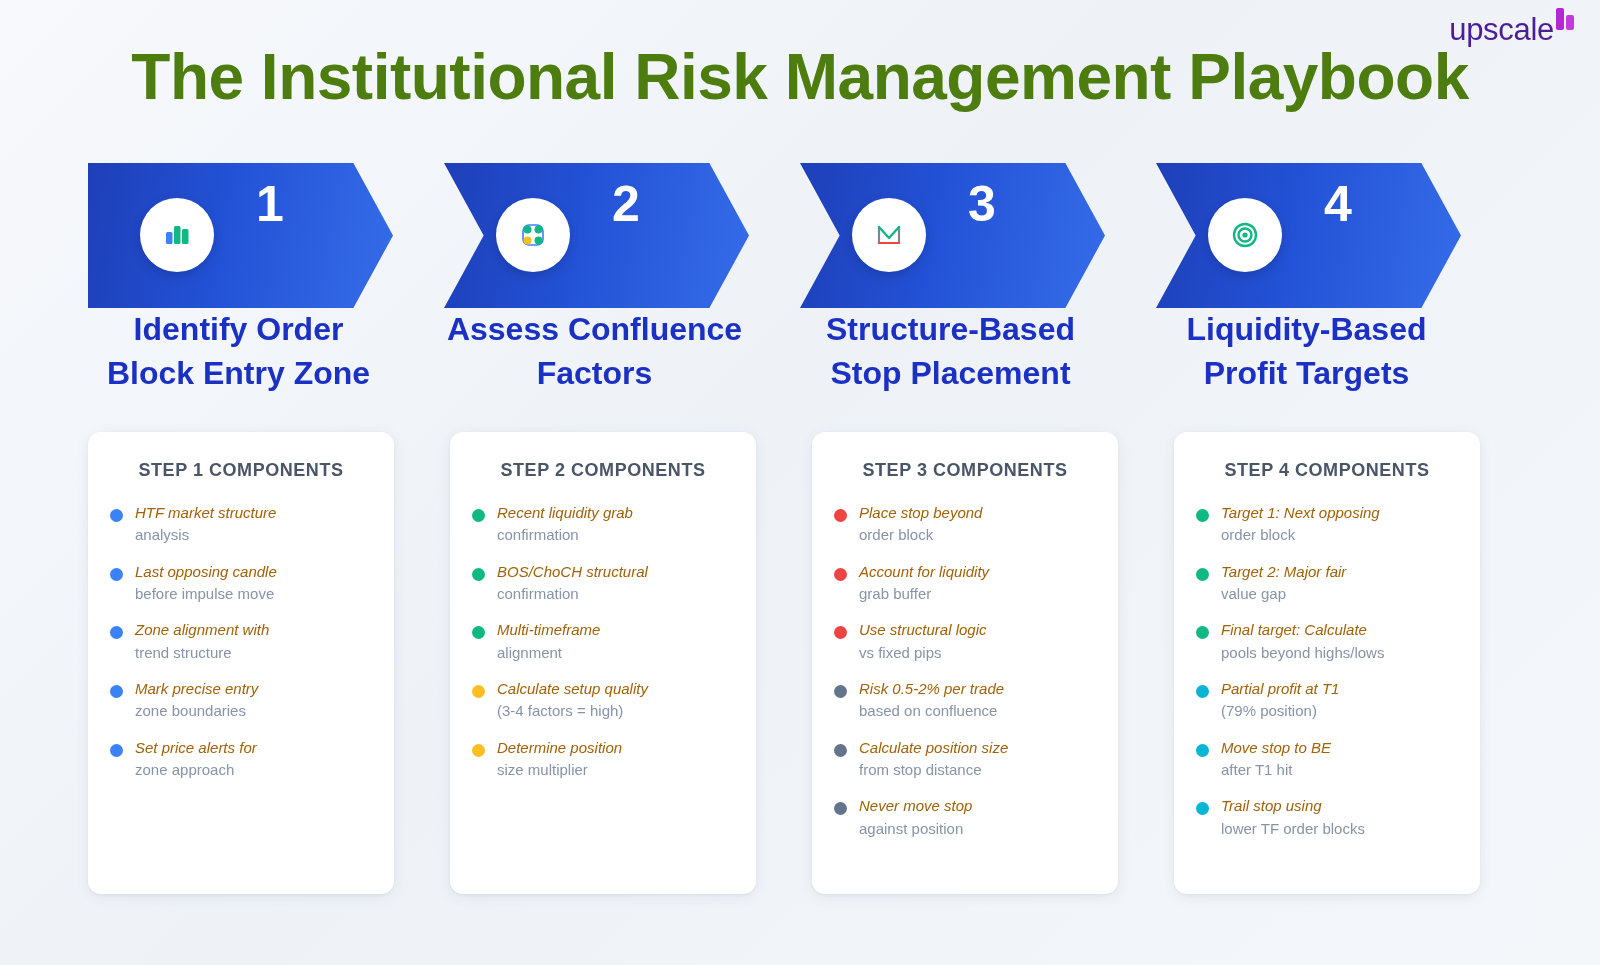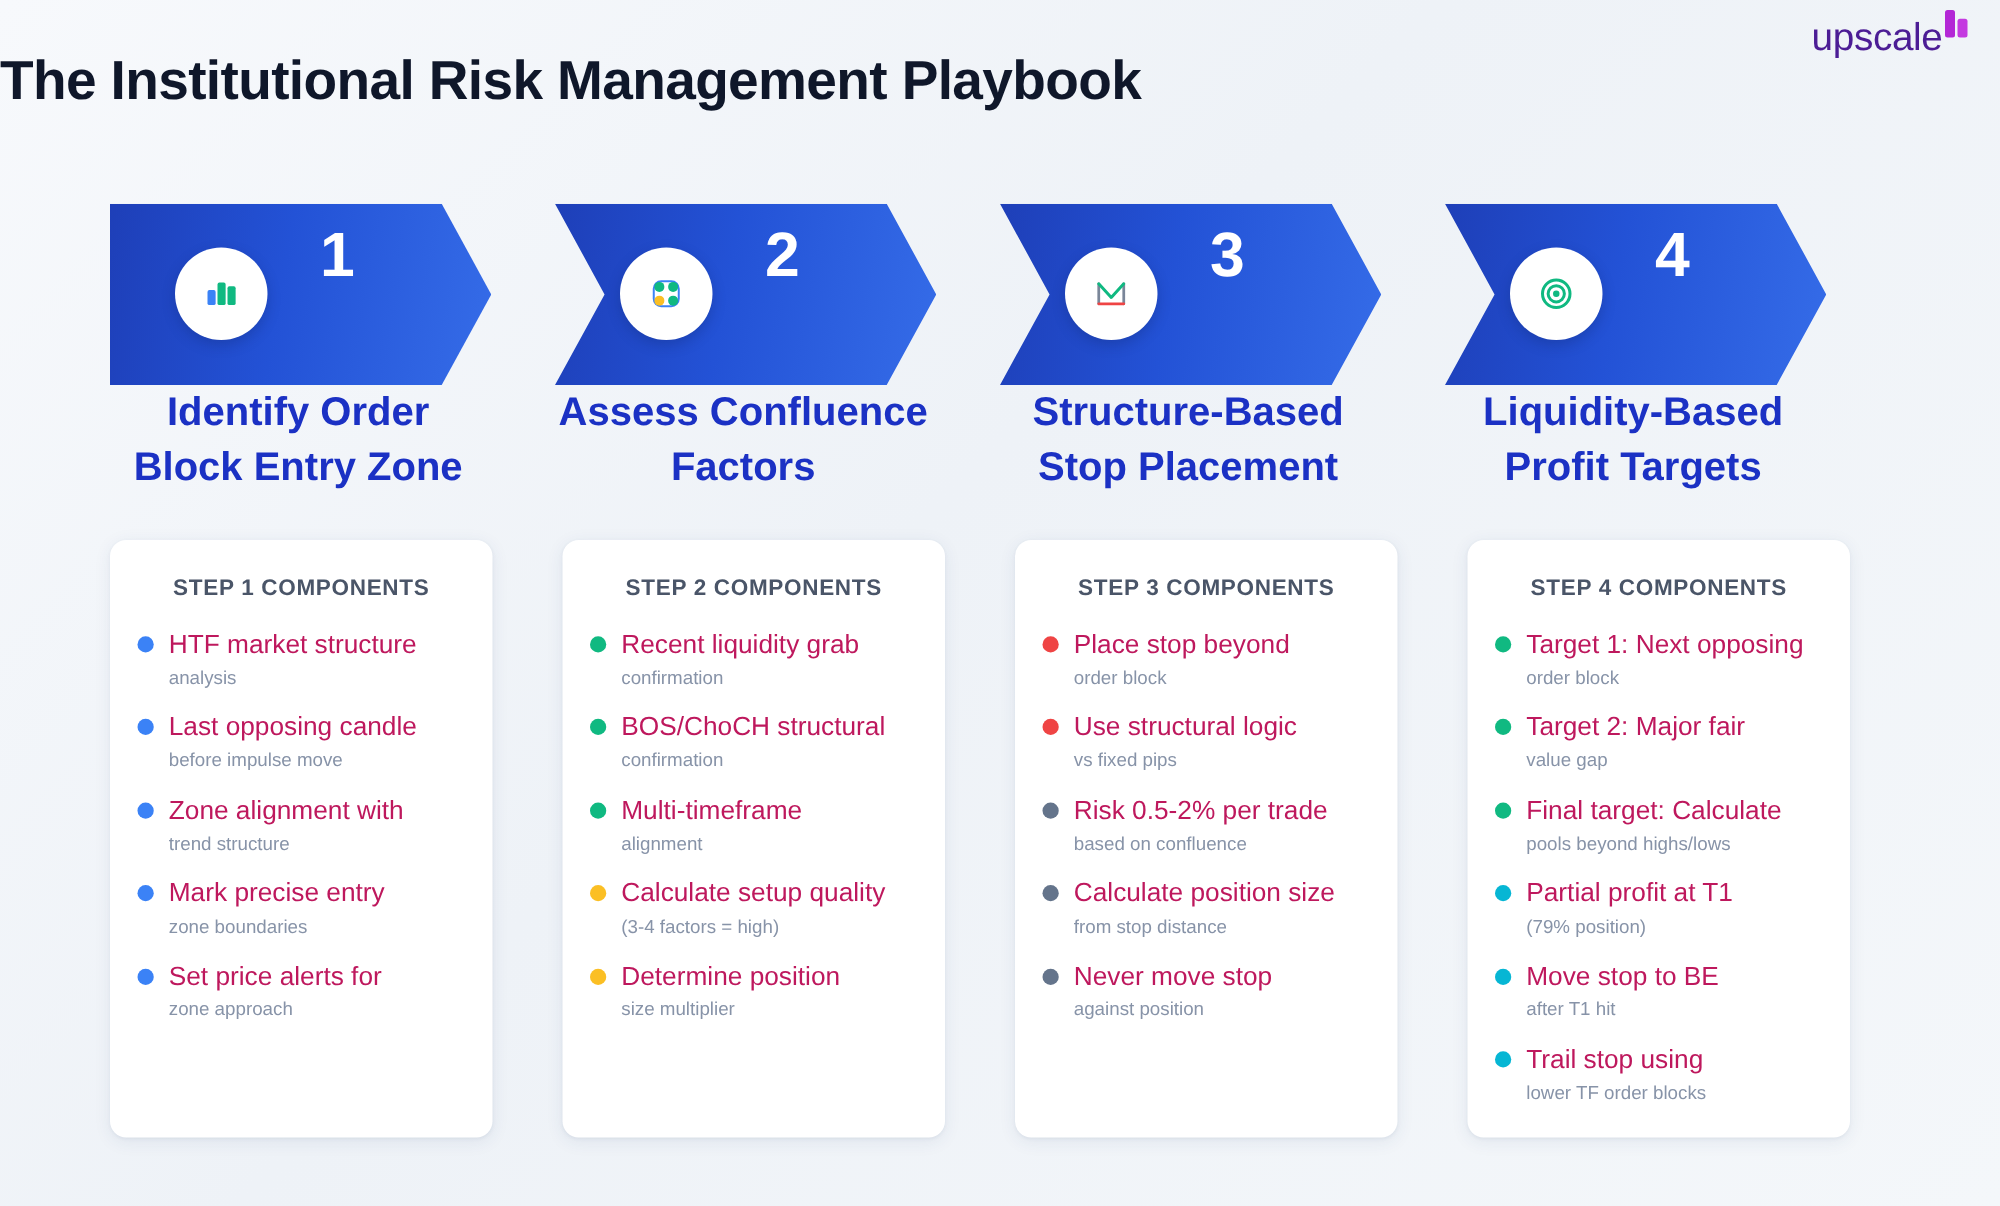--- a/index.html
+++ b/index.html
@@ -37,23 +37,24 @@
   }
   .logo-bar-a { width: 8px; height: 22px; background: #b327d6; border-radius: 2px; }
   .logo-bar-b { width: 8px; height: 15px; background: #c43ae0; border-radius: 2px; }
 
   
   .title {
     position: absolute;
     top: 40px;
     left: 0;
     width: 1600px;
-    font-size: 44px;
+    text-align: center;
+    font-size: 64px;
     font-weight: bold;
-    color: #0f172a;
+    color: #4d7c0f;
     letter-spacing: -0.5px;
   }
 
   
   .arrows {
     position: absolute;
     top: 163px;
     left: 88px;
     width: 1424px;
     height: 145px;
@@ -159,23 +160,24 @@
   .dot {
     width: 13px;
     height: 13px;
     border-radius: 50%;
     flex: 0 0 13px;
     margin-top: 6px;
     margin-right: 12px;
   }
   .item-body { flex: 1; }
   .item-main {
-    font-size: 21px;
-    color: #be185d;
+    font-size: 15px;
+    color: #a16207;
     line-height: 1.28;
+    font-style: italic;
   }
   .item-sub {
     font-size: 15px;
     color: #8793a8;
     line-height: 1.3;
     margin-top: 3px;
   }
 </style>
 </head>
 <body>
@@ -337,20 +339,27 @@
       <div class="item">
         <span class="dot" style="background: rgb(239, 68, 68);"></span>
         <div class="item-body">
           <div class="item-main">Place stop beyond</div>
           <div class="item-sub">order block</div>
         </div>
       </div>
       <div class="item">
         <span class="dot" style="background: rgb(239, 68, 68);"></span>
         <div class="item-body">
+          <div class="item-main">Account for liquidity</div>
+          <div class="item-sub">grab buffer</div>
+        </div>
+      </div>
+      <div class="item">
+        <span class="dot" style="background: rgb(239, 68, 68);"></span>
+        <div class="item-body">
           <div class="item-main">Use structural logic</div>
           <div class="item-sub">vs fixed pips</div>
         </div>
       </div>
       <div class="item">
         <span class="dot" style="background: rgb(100, 116, 139);"></span>
         <div class="item-body">
           <div class="item-main">Risk 0.5-2% per trade</div>
           <div class="item-sub">based on confluence</div>
         </div>

